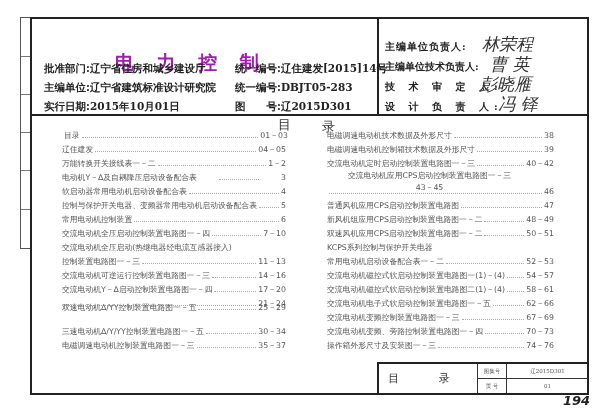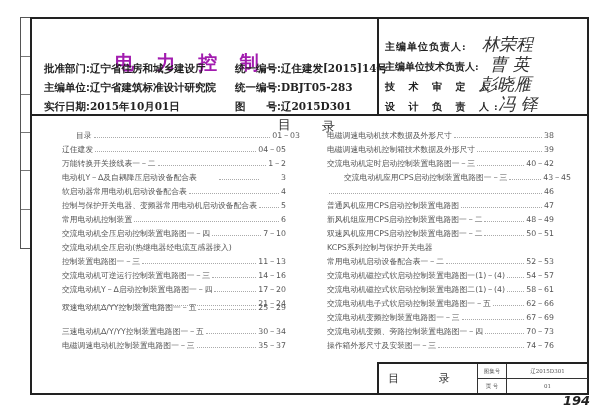--- a/index.html
+++ b/index.html
@@ -74,21 +74,21 @@
 <div class="abs sig" style="left:490px;top:53px;">曹 英</div>
 <div class="abs sign-lbl" style="left:385px;top:80px;letter-spacing:5px;">技 术 审 定 人:</div>
 <div class="abs sig" style="left:480px;top:73px;">彭晓雁</div>
 <div class="abs sign-lbl" style="left:385px;top:100px;letter-spacing:5px;">设 计 负 责 人:</div>
 <div class="abs sig" style="left:498px;top:93px;">冯 铎</div>
 
 <div class="abs toc-head" style="left:278px;top:116px;">目</div>
 <div class="abs toc-head" style="left:322px;top:118px;">录</div>
 
 <div class="toc-col">
-  <div class="toc-row" style="left:76px;top:128px;width:224px;">
+  <div class="toc-row" style="left:64px;top:128px;width:224px;">
       <span class="t">目录</span>
       <span class="dots"></span>
       <span class="p">01－03</span>
     </div>
   <div class="toc-row" style="left:62px;top:142px;width:224px;">
       <span class="t">辽住建发</span>
       <span class="dots"></span>
       <span class="p">04－05</span>
     </div>
   <div class="toc-row" style="left:62px;top:156px;width:224px;">
@@ -170,21 +170,21 @@
   <div class="toc-row" style="left:327px;top:142px;width:227px;">
       <span class="t">电磁调速电动机控制箱技术数据及外形尺寸</span>
       <span class="dots"></span>
       <span class="p">39</span>
     </div>
   <div class="toc-row" style="left:327px;top:156px;width:227px;">
       <span class="t">交流电动机定时启动控制装置电路图一－三</span>
       <span class="dots"></span>
       <span class="p">40－42</span>
     </div>
-  <div class="toc-row" style="left:344px;top:170px;width:227px;">
+  <div class="toc-row" style="left:316px;top:170px;width:227px;flex-direction:column;">
       <span class="t">交流电动机应用CPS启动控制装置电路图一－三</span>
       <span class="dots"></span>
       <span class="p">43－45</span>
     </div>
   <div class="toc-row" style="left:327px;top:184px;width:227px;">
       <span class="dots"></span>
       <span class="p">46</span>
     </div>
   <div class="toc-row" style="left:327px;top:198px;width:227px;">
       <span class="t">普通风机应用CPS启动控制装置电路图</span>

